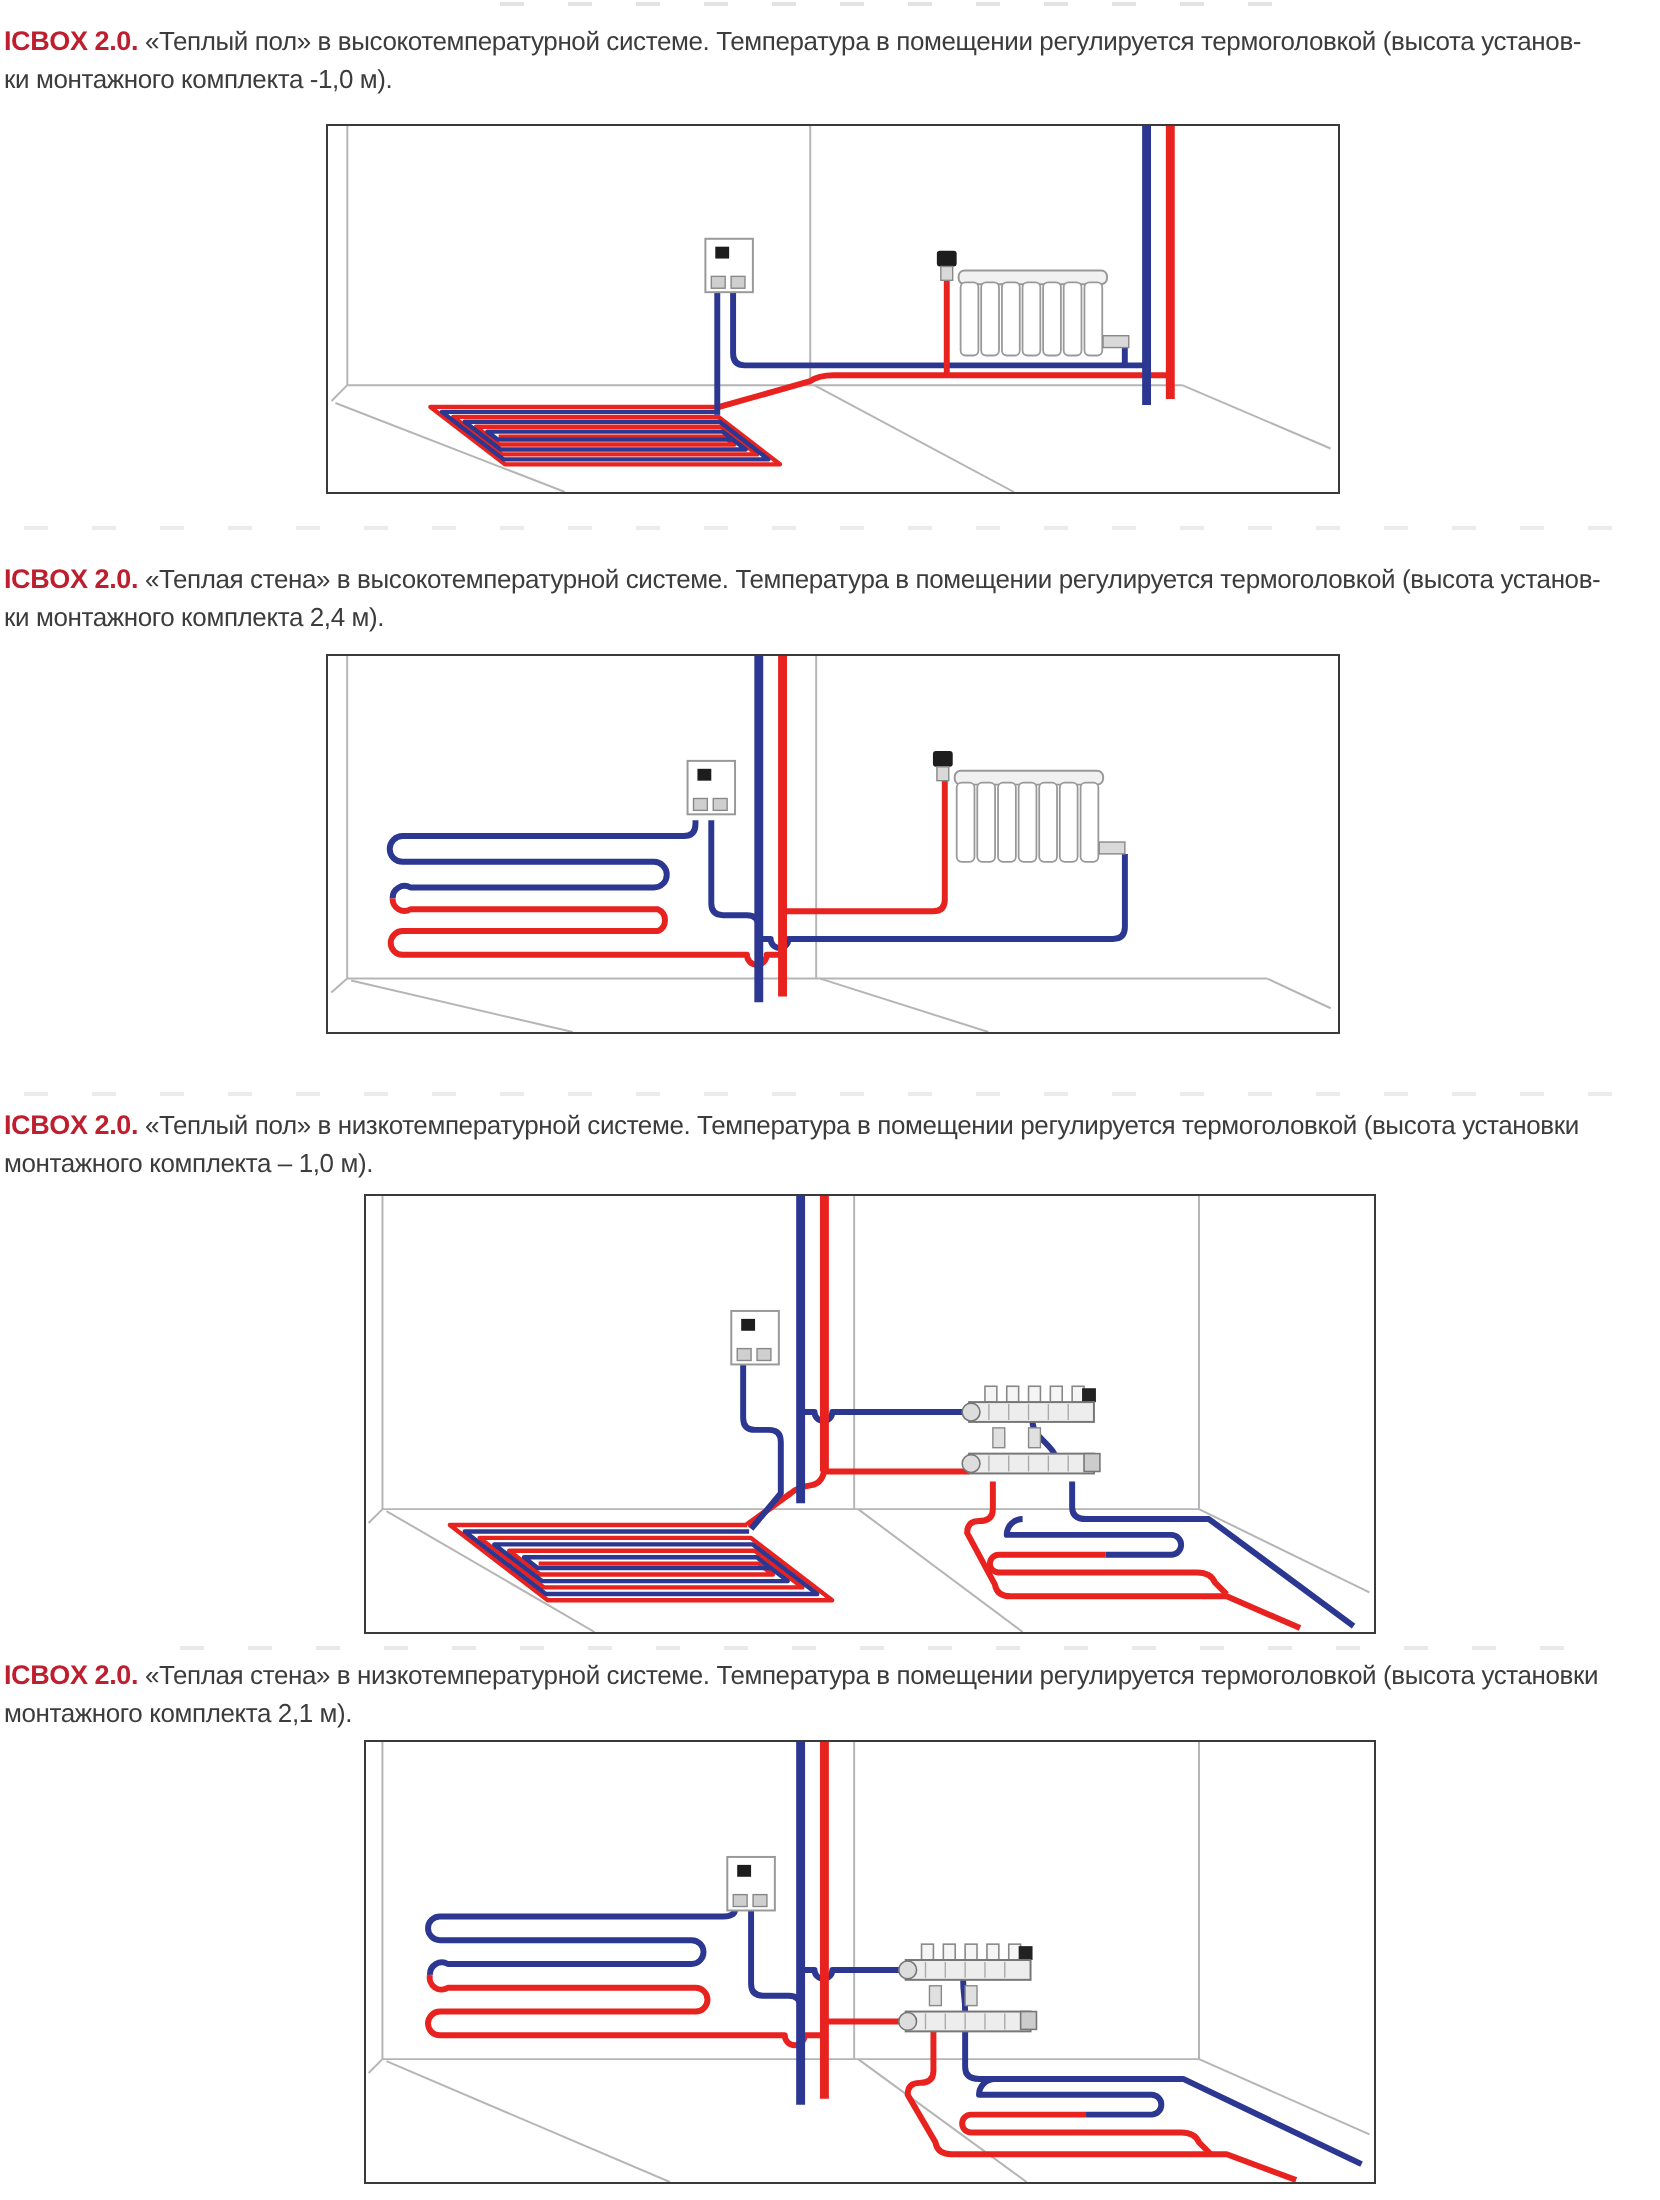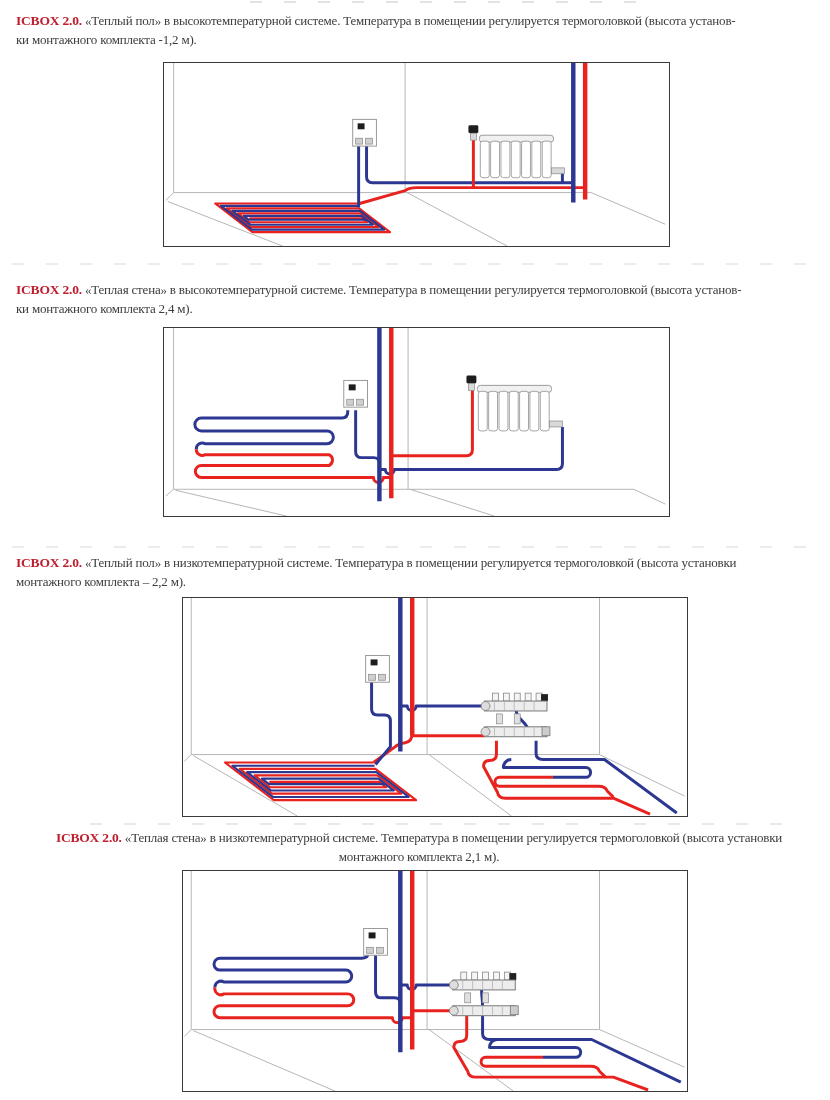--- a/index.html
+++ b/index.html
@@ -1,37 +1,37 @@
 <!DOCTYPE html>
 <html><head>
 <meta charset="utf-8">
 <style>
   html,body{margin:0;padding:0;}
   body{width:830px;height:1100px;position:relative;background:#ffffff;overflow:hidden;
        font-family:"Liberation Sans", sans-serif;}
-  .heading{position:absolute;left:16px;width:806px;color:#3c3c3c;font-size:13px;
-           line-height:19px;letter-spacing:-0.2px;font-family:Liberation Serif, serif;}
+  .heading{position:absolute;left:2px;width:806px;color:#3c3c3c;font-size:13px;
+           line-height:19px;letter-spacing:-0.2px;}
   .brand{font-weight:bold;font-size:13.5px;}
   .panel{position:absolute;background:#fff;border:1.5px solid #3a3a3a;box-sizing:border-box;}
   .panel svg{display:block;width:100%;height:100%;}
   .artifact{position:absolute;height:2px;opacity:.45;
             background:repeating-linear-gradient(90deg,#bfbfbf 0 12px,transparent 12px 34px);}
 </style>
 </head>
 <body>
 
 <div class="artifact" style="top:1px;left:250px;width:400px;"></div>
 <div class="artifact" style="top:263px;left:12px;width:810px;opacity:.3;"></div>
 <div class="artifact" style="top:546px;left:12px;width:810px;opacity:.3;"></div>
 <div class="artifact" style="top:823px;left:90px;width:700px;opacity:.35;"></div>
 
 <div class="heading" style="top:11px;">
   <span class="brand" style="color:#be1e2d;">ICBOX 2.0.</span>
   <span>«Теплый пол» в высокотемпературной системе. Температура в помещении регулируется термоголовкой  (высота установ-</span><br>
-  <span>ки монтажного комплекта -1,2 м).</span>
+  <span>ки монтажного комплекта -1,0 м).</span>
 </div>
 <div class="panel" style="left:163px;top:62px;width:507px;height:185px;">
   <svg id="svg-p1" viewBox="0 0 507 185">
       <path d="M8,0 V131" fill="none" stroke="#b5b5b5" stroke-width="1" stroke-linejoin="round"></path>
       <path d="M8,131 H430" fill="none" stroke="#b5b5b5" stroke-width="1" stroke-linejoin="round"></path>
       <path d="M242,0 V131" fill="none" stroke="#b5b5b5" stroke-width="1" stroke-linejoin="round"></path>
       <path d="M430,131 L505,163" fill="none" stroke="#b5b5b5" stroke-width="1" stroke-linejoin="round"></path>
       <path d="M8,131 L0,139" fill="none" stroke="#b5b5b5" stroke-width="1" stroke-linejoin="round"></path>
       <path d="M2,140 L118,185" fill="none" stroke="#b5b5b5" stroke-width="1" stroke-linejoin="round"></path>
       <path d="M244,131 L345,185" fill="none" stroke="#b5b5b5" stroke-width="1" stroke-linejoin="round"></path>
@@ -105,21 +105,21 @@
         <rect x="185" y="57" width="7" height="6" fill="#1d1d1d"></rect>
         <rect x="183" y="72" width="7" height="6" fill="#cfcfcf" stroke="#888" stroke-width="0.7"></rect>
         <rect x="193" y="72" width="7" height="6" fill="#cfcfcf" stroke="#888" stroke-width="0.7"></rect>
       </g>
     </svg>
 </div>
 
 <div class="heading" style="top:553px;">
   <span class="brand" style="color:#be1e2d;">ICBOX 2.0.</span>
   <span>«Теплый пол» в низкотемпературной системе. Температура в помещении регулируется термоголовкой  (высота установки</span><br>
-  <span>монтажного комплекта – 2,2 м).</span>
+  <span>монтажного комплекта – 1,0 м).</span>
 </div>
 <div class="panel" style="left:182px;top:597px;width:506px;height:220px;">
   <svg id="svg-p3" viewBox="0 0 506 220">
       <path d="M7,0 V158" fill="none" stroke="#b5b5b5" stroke-width="1" stroke-linejoin="round"></path>
       <path d="M7,158 H419" fill="none" stroke="#b5b5b5" stroke-width="1" stroke-linejoin="round"></path>
       <path d="M245,0 V158" fill="none" stroke="#b5b5b5" stroke-width="1" stroke-linejoin="round"></path>
       <path d="M419,0 V158" fill="none" stroke="#b5b5b5" stroke-width="1" stroke-linejoin="round"></path>
       <path d="M419,158 L505,200" fill="none" stroke="#b5b5b5" stroke-width="1" stroke-linejoin="round"></path>
       <path d="M7,158 L0,165" fill="none" stroke="#b5b5b5" stroke-width="1" stroke-linejoin="round"></path>
       <path d="M9,159 L114,220" fill="none" stroke="#b5b5b5" stroke-width="1" stroke-linejoin="round"></path>
@@ -164,21 +164,21 @@
       </g>
       <g>
         <rect x="183" y="58" width="24" height="27" fill="#fff" stroke="#999" stroke-width="1"></rect>
         <rect x="188" y="62" width="7" height="6" fill="#1d1d1d"></rect>
         <rect x="186" y="77" width="7" height="6" fill="#cfcfcf" stroke="#888" stroke-width="0.7"></rect>
         <rect x="196" y="77" width="7" height="6" fill="#cfcfcf" stroke="#888" stroke-width="0.7"></rect>
       </g>
     </svg>
 </div>
 
-<div class="heading" style="top:828px;text-align:center;">
+<div class="heading" style="top:828px;">
   <span class="brand" style="color:#be1e2d;">ICBOX 2.0.</span>
   <span>«Теплая стена» в низкотемпературной системе. Температура в помещении регулируется термоголовкой (высота установки</span><br>
   <span>монтажного комплекта 2,1 м).</span>
 </div>
 <div class="panel" style="left:182px;top:870px;width:506px;height:222px;">
   <svg id="svg-p4" viewBox="0 0 506 222">
       <path d="M7,0 V160" fill="none" stroke="#b5b5b5" stroke-width="1" stroke-linejoin="round"></path>
       <path d="M7,160 H419" fill="none" stroke="#b5b5b5" stroke-width="1" stroke-linejoin="round"></path>
       <path d="M245,0 V160" fill="none" stroke="#b5b5b5" stroke-width="1" stroke-linejoin="round"></path>
       <path d="M419,0 V160" fill="none" stroke="#b5b5b5" stroke-width="1" stroke-linejoin="round"></path>

